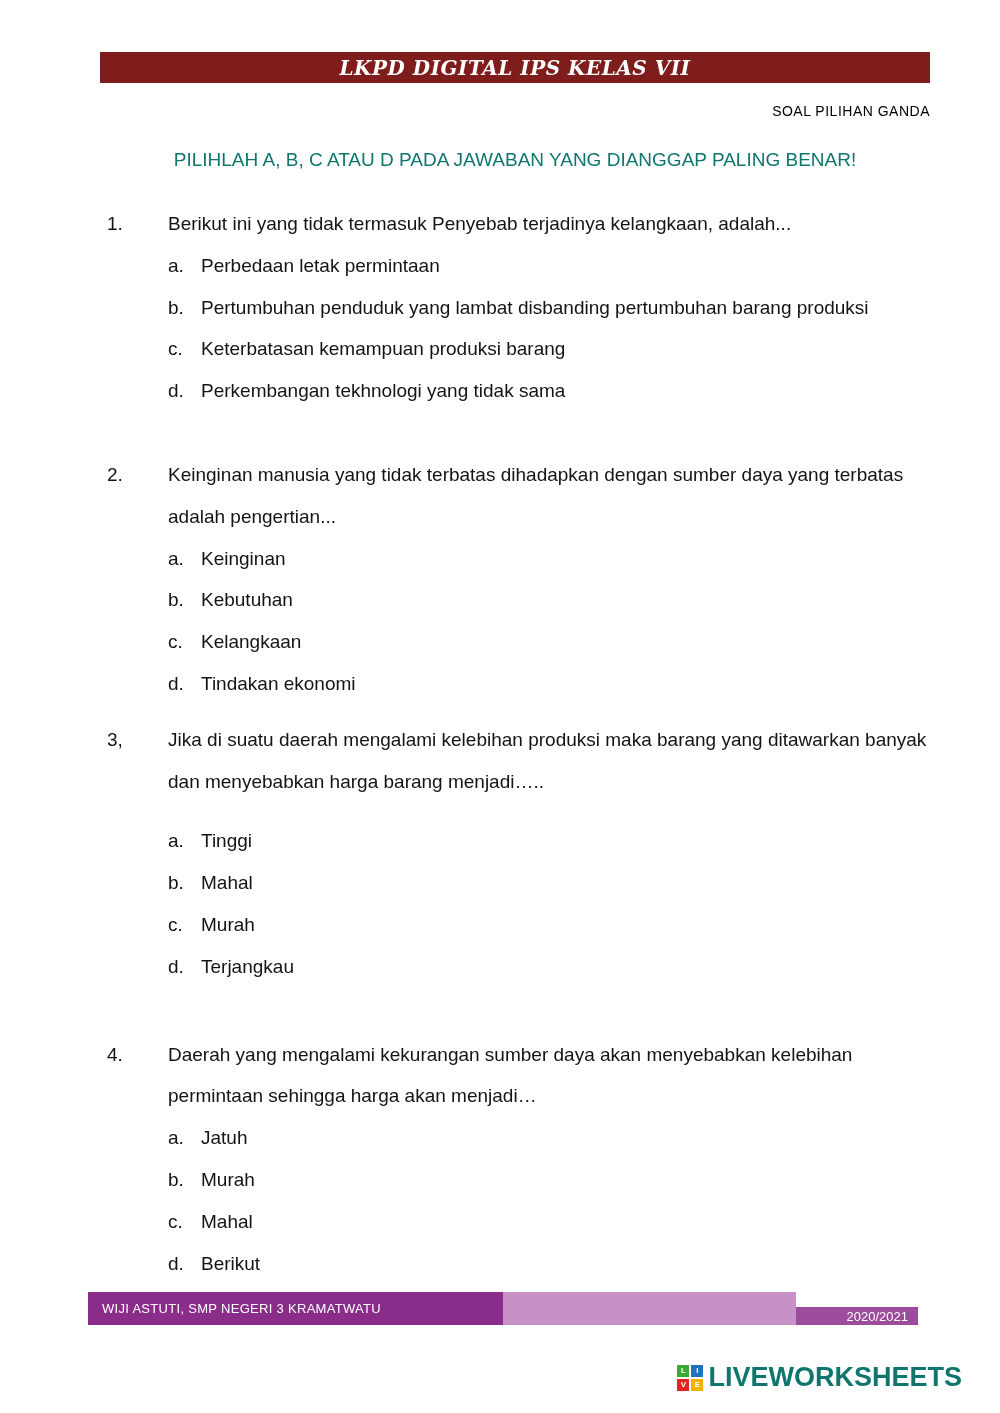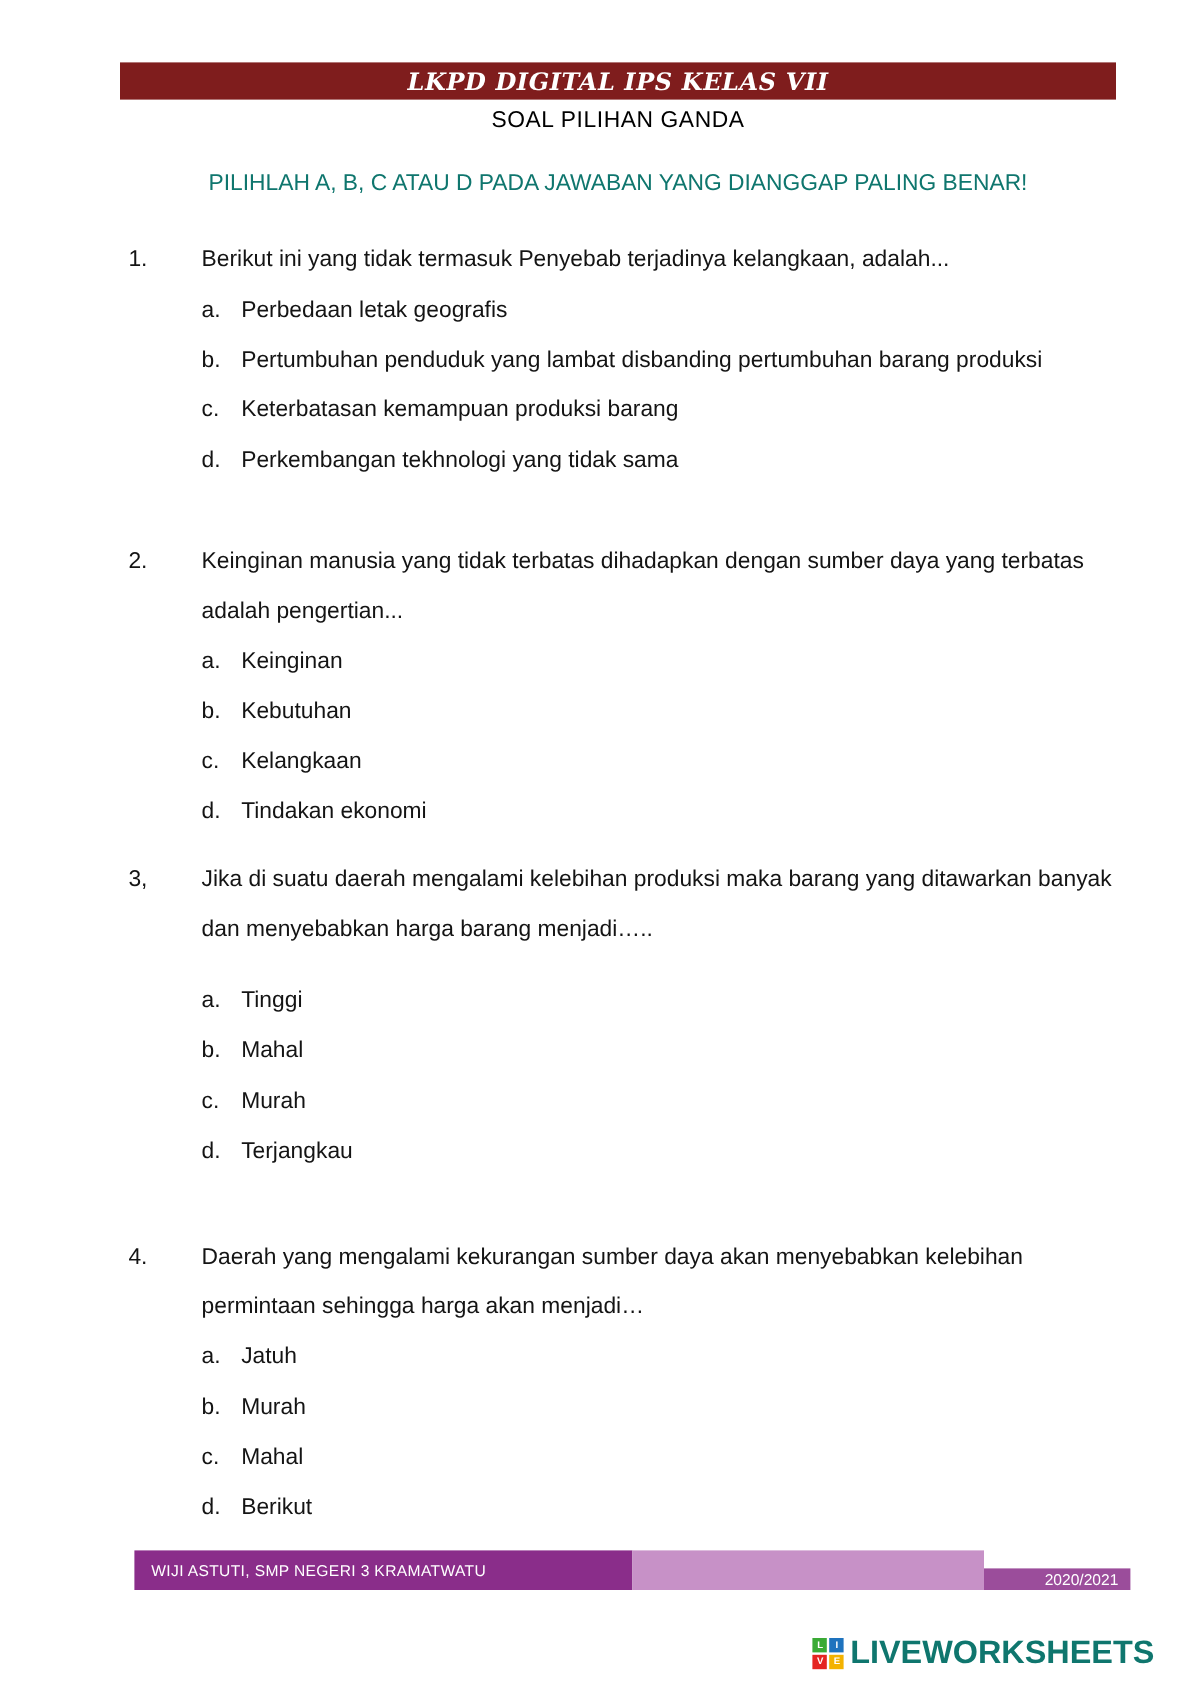--- a/index.html
+++ b/index.html
@@ -7,38 +7,38 @@
     position:relative; width:1000px; height:1413px; background:#ffffff;
     font-family:"Liberation Sans", sans-serif; color:#141414; overflow:hidden;
   }
   .banner {
     margin:52px 70px 0 100px; height:31px; background:#7f1d1d; color:#ffffff;
     display:flex; align-items:center; justify-content:center;
     font-family:"DejaVu Serif", serif; font-style:italic; font-weight:bold;
     font-size:20px; letter-spacing:0.5px;
   }
   .subtitle {
-    margin:7px 70px 0 100px; text-align:center; font-size:19px;
+    margin:20px 70px 0 100px; text-align:right; font-size:14px;
     letter-spacing:0.5px; color:#000000;
   }
   .instruction {
     margin:30px 70px 0 100px; text-align:center; font-size:19px; color:#0f766e;
   }
   .questions { margin:32px 70px 0 107px; }
   .question { display:grid; grid-template-columns:61px 1fr; }
   .q2 { margin-top:42px; }
   .q3 { margin-top:14px; }
   .q4 { margin-top:46px; }
   .qnum  { font-size:19px; line-height:2.2; }
   .qtext { font-size:19px; line-height:2.2; }
   .option { display:grid; grid-template-columns:33px 1fr; font-size:19px; line-height:2.2; }
   .q3 .options { margin-top:18px; }
 
   .footer {
-    position:absolute; left:112px; top:1292px; width:830px; height:33px;
+    position:absolute; left:88px; top:1292px; width:830px; height:33px;
     display:flex; font-size:13px; color:#ffffff;
   }
   .footer-left  { width:415px; background:#8a2d8a; display:flex; align-items:center;
                   padding-left:14px; box-sizing:border-box; letter-spacing:0.3px; }
   .footer-mid   { flex:1; background:#c791c7; }
   .footer-right { width:122px; background:#9b4d9b; display:flex; align-items:center;
                   justify-content:flex-end; padding-right:10px; box-sizing:border-box;margin-top:15px; }
 
   .logo { position:absolute; top:1362px; right:38px; display:flex; align-items:center; gap:5px; }
   .logo-grid { width:26px; height:26px; display:grid;
@@ -60,21 +60,21 @@
 
   <div class="questions">
 
     <div class="question q1">
       <div class="qnum">1.</div>
       <div class="qbody">
         <div class="qtext">Berikut ini yang tidak termasuk Penyebab terjadinya kelangkaan, adalah...</div>
         <div class="options">
           <div class="option">
             <span>a.</span>
-            <span>Perbedaan letak geografis</span>
+            <span>Perbedaan letak permintaan</span>
           </div>
           <div class="option">
             <span>b.</span>
             <span>Pertumbuhan penduduk yang lambat  disbanding pertumbuhan barang produksi</span>
           </div>
           <div class="option">
             <span>c.</span>
             <span>Keterbatasan kemampuan produksi barang</span>
           </div>
           <div class="option">

